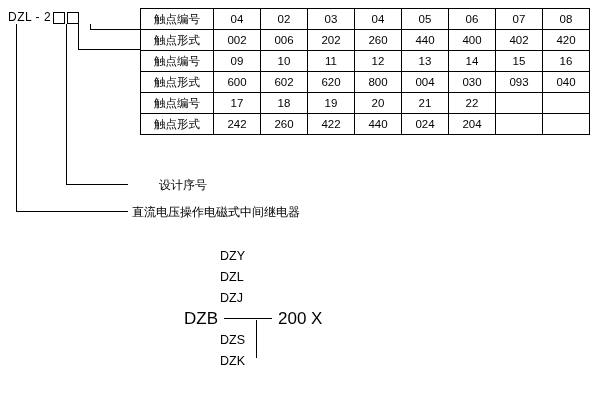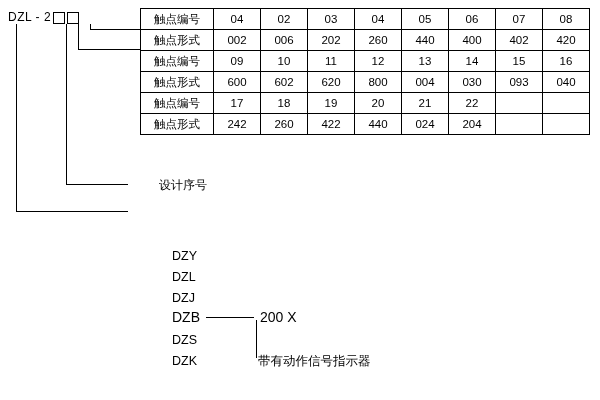--- a/index.html
+++ b/index.html
@@ -84,26 +84,27 @@
   
   .family {
     position: absolute;
     left: 172px;
     top: 246px;
     font-size: 12.5px;
     line-height: 21px;
   }
   .family div {
     height: 21px;
+    margin-left: 48px;
   }
   .dzb-row {
     position: absolute;
-    left: 172px;
+    left: 184px;
     top: 309px;
-    font-size: 14px;
+    font-size: 17px;
     white-space: nowrap;
   }
   .dash {
     display: inline-block;
     width: 48px;
     border-top: 1px solid #000;
     vertical-align: middle;
     margin: 0 6px;
     position: relative;
     top: -1px;
@@ -131,20 +132,21 @@
   <div class="vline" style="left:90px; top:24px; height:6px;"></div>
   <div class="hline" style="left:90px; top:29px; width:50px;"></div>
 
   <div class="vline" style="left:66px; top:24px; height:160px;"></div>
   <div class="hline" style="left:66px; top:184px; width:62px;"></div>
 
   <div class="vline" style="left:16px; top:24px; height:188px;"></div>
   <div class="hline" style="left:16px; top:211px; width:112px;"></div>
 
   <div class="ann" style="left:132px; top:177px;margin-left:27px;">设计序号</div>
+  <div class="ann" style="left:132px; top:204px;">直流电压操作电磁式中间继电器</div>
 
   <table class="spec-table">
     <tbody>
       <tr>
         <td class="label-cell">触点编号</td>
         <td class="val-cell">04</td>
         <td class="val-cell">02</td>
         <td class="val-cell">03</td>
         <td class="val-cell">04</td>
         <td class="val-cell">05</td>
@@ -218,15 +220,14 @@
     <div>DZS</div>
     <div>DZK</div>
   </div>
 
   <div class="dzb-row">
     <span>DZB</span><span class="dash"></span><span>200  X</span>
   </div>
 
   <div class="vline" style="left:256px; top:320px; height:38px;"></div>
 
-  <div class="indicator-text">带有动作信号指示器</div>
 
 </div>
 
 </body></html>

